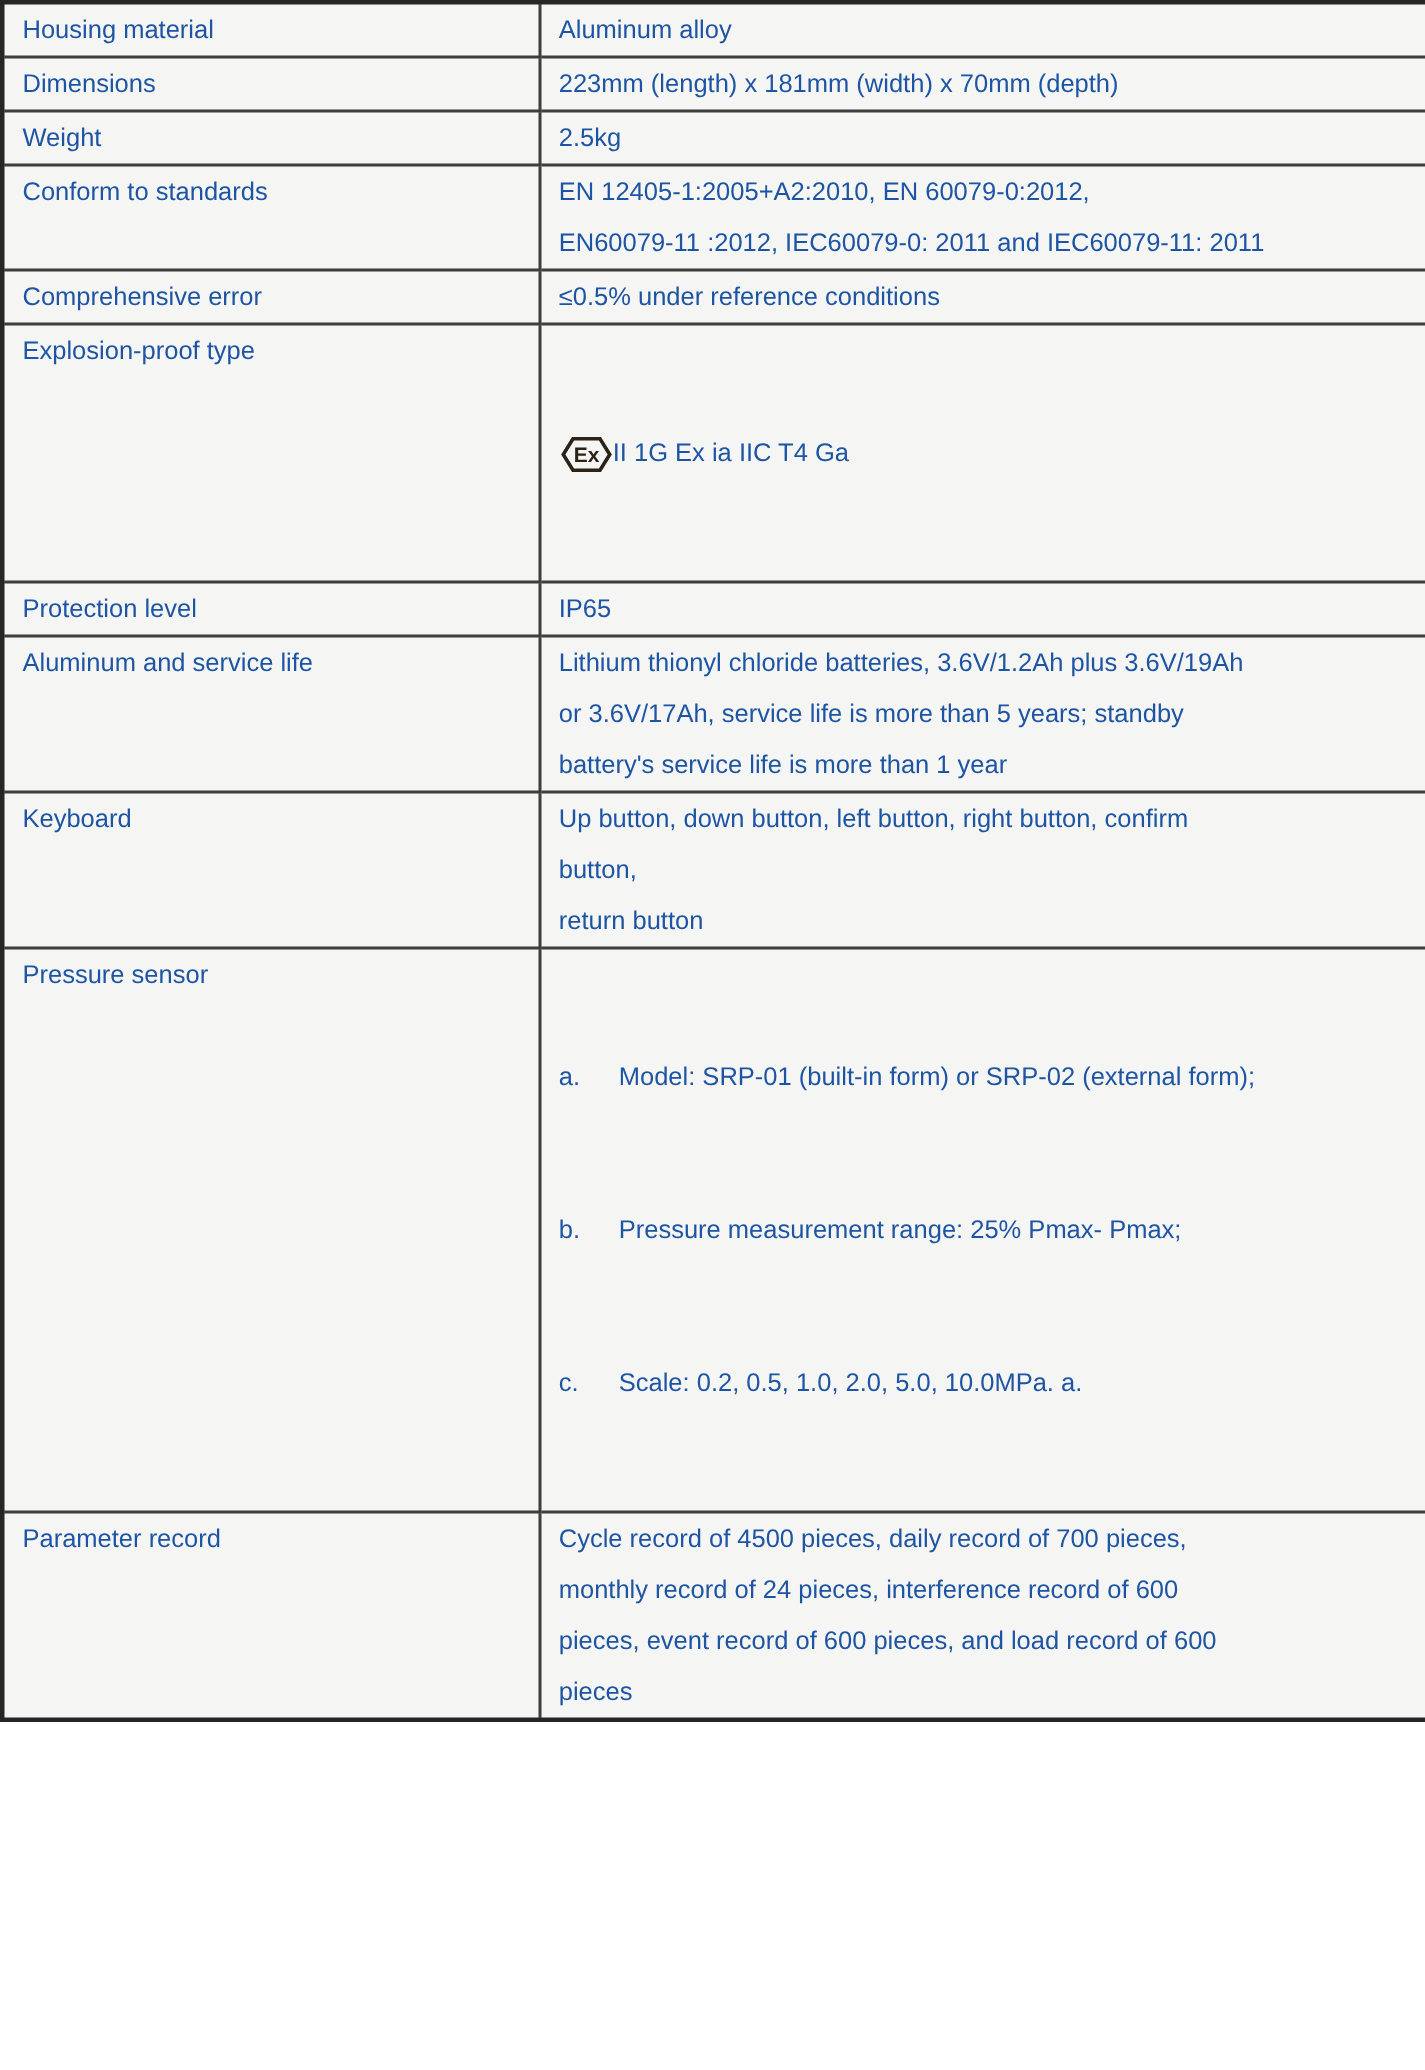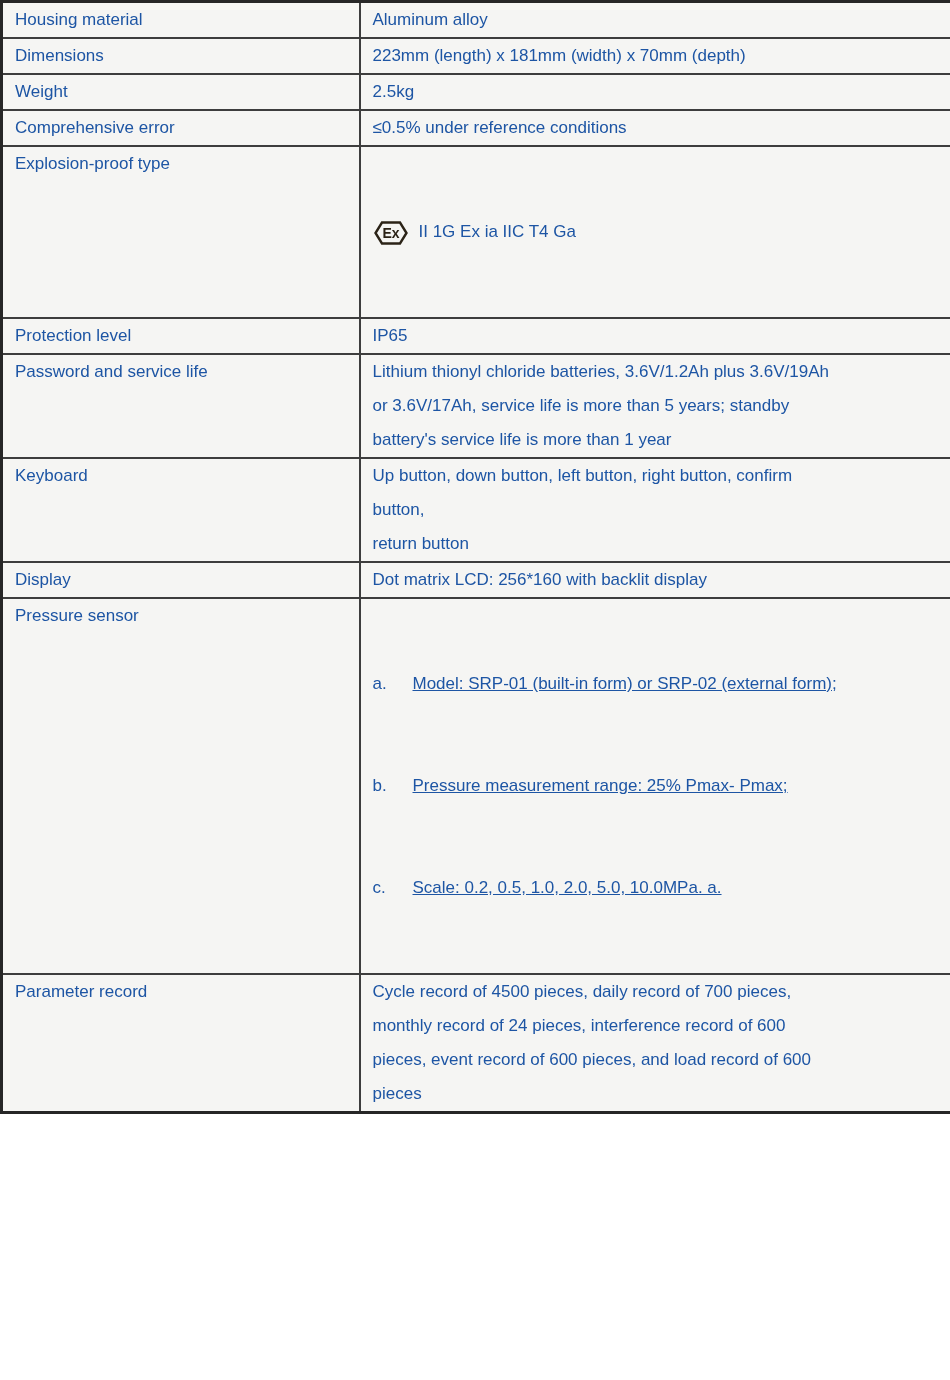--- a/index.html
+++ b/index.html
@@ -24,25 +24,25 @@
     border:2px solid var(--border);
     vertical-align:top;
     padding:0 12px;
     color:var(--blue);
     font-size:17px;
     line-height:34px;
     overflow:hidden;
   }
   td.val{white-space:pre-wrap;}
   .bold{font-weight:400;}
-  .ex-row{display:flex;align-items:center;gap:10px;white-space:pre-wrap;}
+  .ex-row{display:flex;align-items:center;white-space:pre-wrap;}
   .ex-badge{flex:0 0 auto;display:inline-flex;margin-top:2px;}
   .li{display:flex;}
   .li-marker{flex:0 0 40px;}
-  .li-text{flex:1 1 auto;white-space:pre-wrap;text-decoration:underline;}
+  .li-text{flex:1 1 auto;white-space:pre-wrap;}
 </style>
 </head>
 <body>
 
 <table class="spec">
   <colgroup>
       <col class="c-label">
       <col class="c-value">
     </colgroup>
   <tbody>
@@ -50,20 +50,25 @@
       <td class="lbl">Housing material</td>
       <td class="val">Aluminum alloy</td>
     </tr>
     <tr>
       <td class="lbl">Dimensions</td>
       <td class="val">223mm (length) x 181mm (width) x 70mm (depth)</td>
     </tr>
     <tr>
       <td class="lbl">Weight</td>
       <td class="val bold">2.5kg</td>
+    </tr>
+    <tr>
+      <td class="lbl">Conform to standards</td>
+      <td class="val">EN 12405-1:2005+A2:2010, EN 60079-0:2012,
+EN60079-11 :2012, IEC60079-0: 2011 and IEC60079-11: 2011</td>
     </tr>
     <tr>
       <td class="lbl">Comprehensive error</td>
       <td class="val">≤0.5% under reference conditions</td>
     </tr>
     <tr>
       <td class="lbl">Explosion-proof type</td>
       <td class="val">
         <span class="ex-row">
           <span class="ex-badge">
@@ -74,34 +79,30 @@
           </span>
           <span>II 1G Ex ia IIC T4 Ga</span>
         </span>
       </td>
     </tr>
     <tr>
       <td class="lbl">Protection level</td>
       <td class="val">IP65</td>
     </tr>
     <tr>
-      <td class="lbl">Password and service life</td>
+      <td class="lbl">Aluminum and service life</td>
       <td class="val">Lithium thionyl chloride batteries, 3.6V/1.2Ah plus 3.6V/19Ah
 or 3.6V/17Ah, service life is more than 5 years; standby
 battery's service life is more than 1 year</td>
     </tr>
     <tr>
       <td class="lbl">Keyboard</td>
       <td class="val">Up button, down button, left button, right button, confirm
 button,
 return button</td>
-    </tr>
-    <tr>
-      <td class="lbl">Display</td>
-      <td class="val">Dot matrix LCD: 256*160 with backlit display</td>
     </tr>
     <tr>
       <td class="lbl">Pressure sensor</td>
       <td class="val">
         <span class="li"><span class="li-marker">a.</span><span class="li-text">Model: SRP-01 (built-in form) or SRP-02 (external form);</span></span>
         <span class="li"><span class="li-marker">b.</span><span class="li-text">Pressure measurement range: 25% Pmax- Pmax;</span></span>
         <span class="li"><span class="li-marker">c.</span><span class="li-text">Scale: 0.2, 0.5, 1.0, 2.0, 5.0, 10.0MPa. a.</span></span>
       </td>
     </tr>
     <tr>

